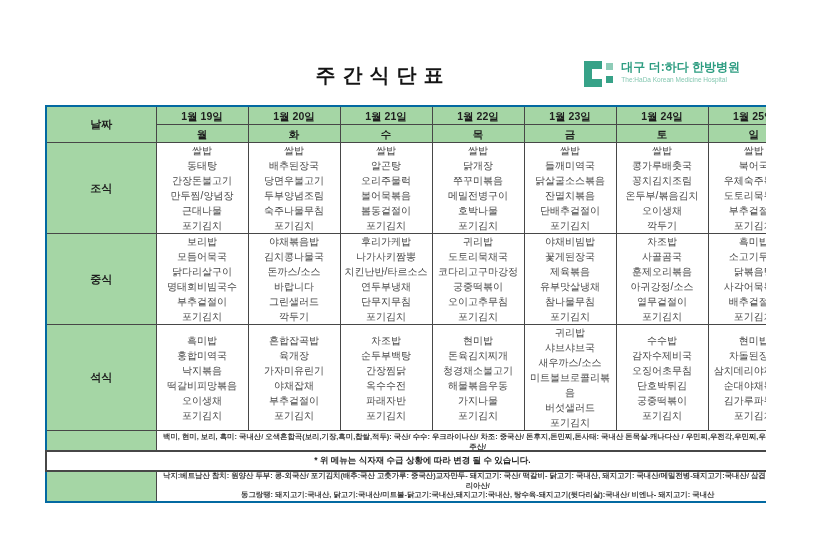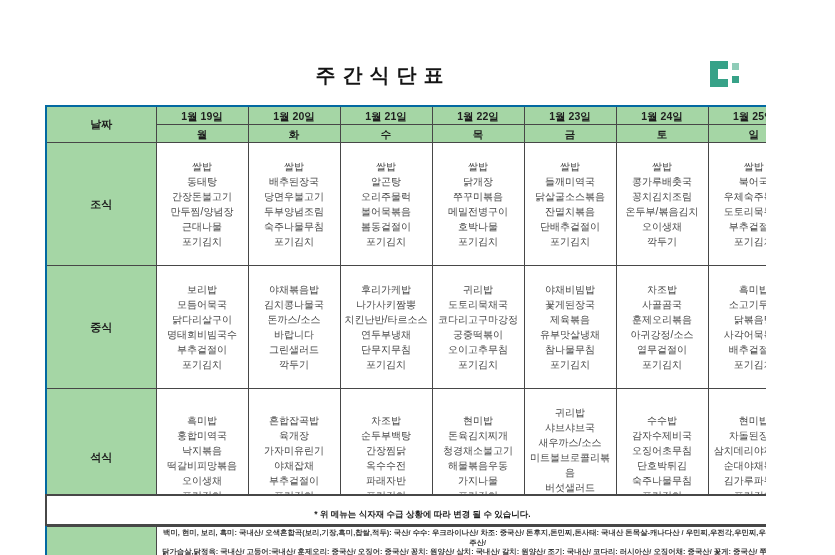--- a/index.html
+++ b/index.html
@@ -23,42 +23,46 @@
   
   table.menu-table{position:absolute;left:45px;top:105px;width:755px;
         border-collapse:collapse;table-layout:fixed;border:2px solid #0369a1;}
   table.menu-table td{border:1px solid #474747;overflow:hidden;}
   col.c-label{width:110px;}
   col.c-day{width:92px;}
   td.hd{background:#a5d6a5;font-weight:bold;font-size:10.5px;text-align:center;
         height:15px;color:#1e1e1e;line-height:12px;}
   td.lbl{background:#a5d6a5;font-weight:bold;font-size:11px;text-align:center;color:#1e1e1e;}
   td.menu{height:90px;font-size:10px;line-height:15px;font-weight:500;text-align:center;
-        vertical-align:middle;color:#474747;white-space:pre-line;padding:16px 1px;background:#fff;}
+        vertical-align:middle;color:#474747;white-space:pre-line;padding:0 1px;background:#fff;}
   td.origin-cell{height:40px;font-size:7.4px;line-height:9.7px;font-weight:600;text-align:center;
         vertical-align:middle;color:#3a3a3a;white-space:pre-line;padding:1px 3px;background:#fff;}
 
   
   .notes{position:absolute;left:45px;top:450px;width:755px;box-sizing:border-box;
-         border:2px solid #474747;background:#fff;text-align:center;padding:13px 4px 4px;margin-top:44px;}
+         border:2px solid #474747;background:#fff;text-align:center;padding:3px 4px 4px;}
   .note-1{font-size:8.5px;font-weight:bold;color:#1e1e1e;line-height:11px;}
   .note-2{font-size:9px;font-weight:bold;color:#1e1e1e;line-height:12px;margin-top:1px;}
 </style>
 </head>
 <body>
 
 <div class="page">
 
   <div class="title">주간식단표</div>
 
   <div class="logo">
     <div class="logo-mark">
       <span class="mark-c"></span>
       <span class="mark-dot-top"></span>
       <span class="mark-dot-bottom"></span>
+    </div>
+    <div>
+      <div class="logo-name">대구 더:하다 한방병원</div>
+      <div class="logo-sub">The:HaDa Korean Medicine Hospital</div>
     </div>
   </div>
 
   <table class="menu-table">
     <colgroup>
       <col class="c-label">
         <col class="c-day">
         <col class="c-day">
         <col class="c-day">
       <col class="c-day">
@@ -205,21 +209,21 @@
       <td class="menu">귀리밥
 샤브샤브국
 새우까스/소스
 미트볼브로콜리볶음
 버섯샐러드
 포기김치</td>
       <td class="menu">수수밥
 감자수제비국
 오징어초무침
 단호박튀김
-숙주나물무침
+궁중떡볶이
 포기김치</td>
       <td class="menu">현미밥
 차돌된장국
 삼치데리야끼구이
 순대야채볶음
 김가루파무침
 포기김치</td>
     </tr>
     <tr>
       <td class="lbl">원산지</td>

